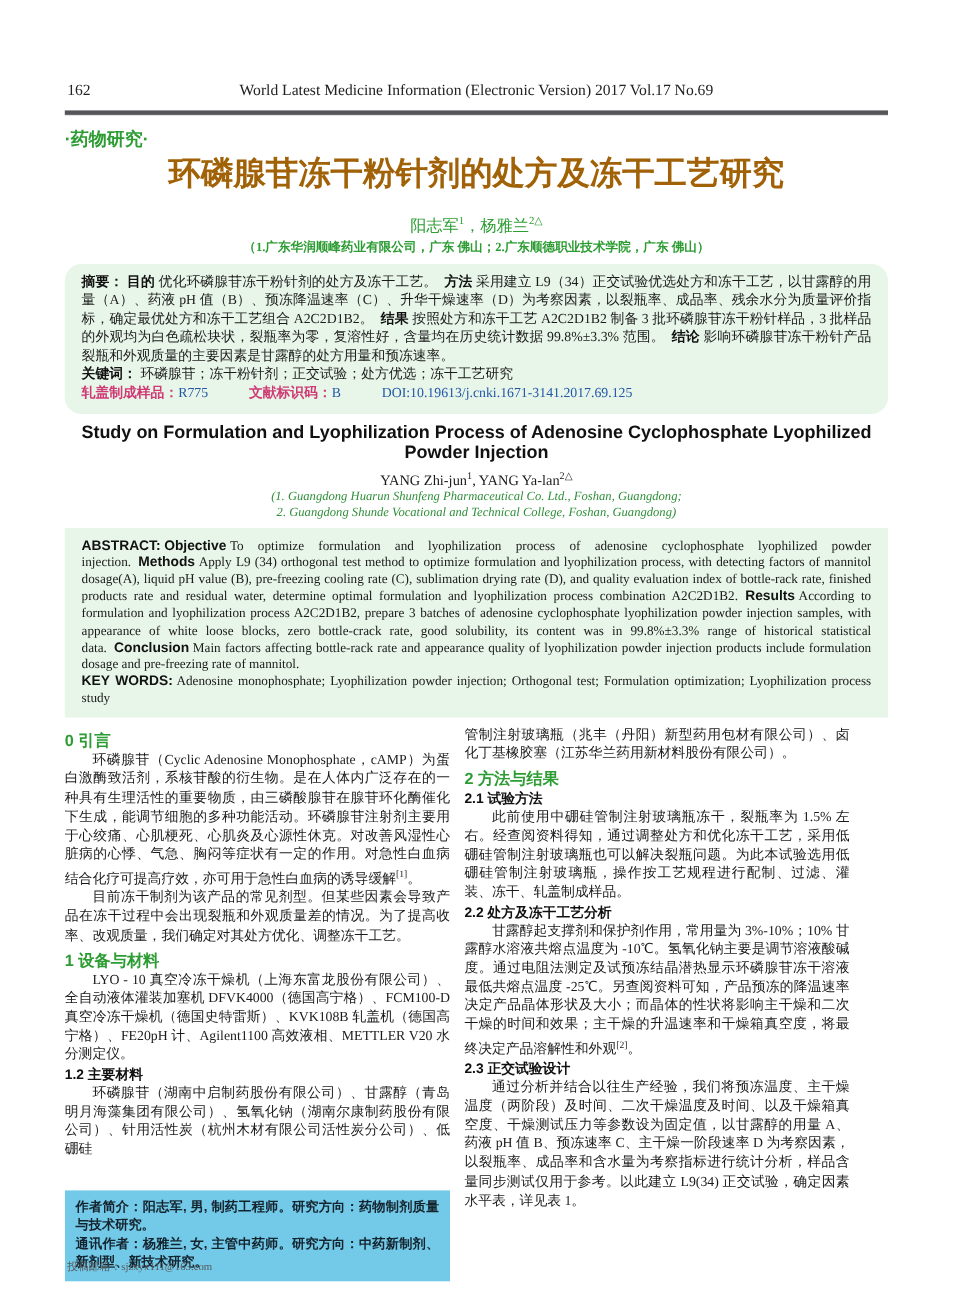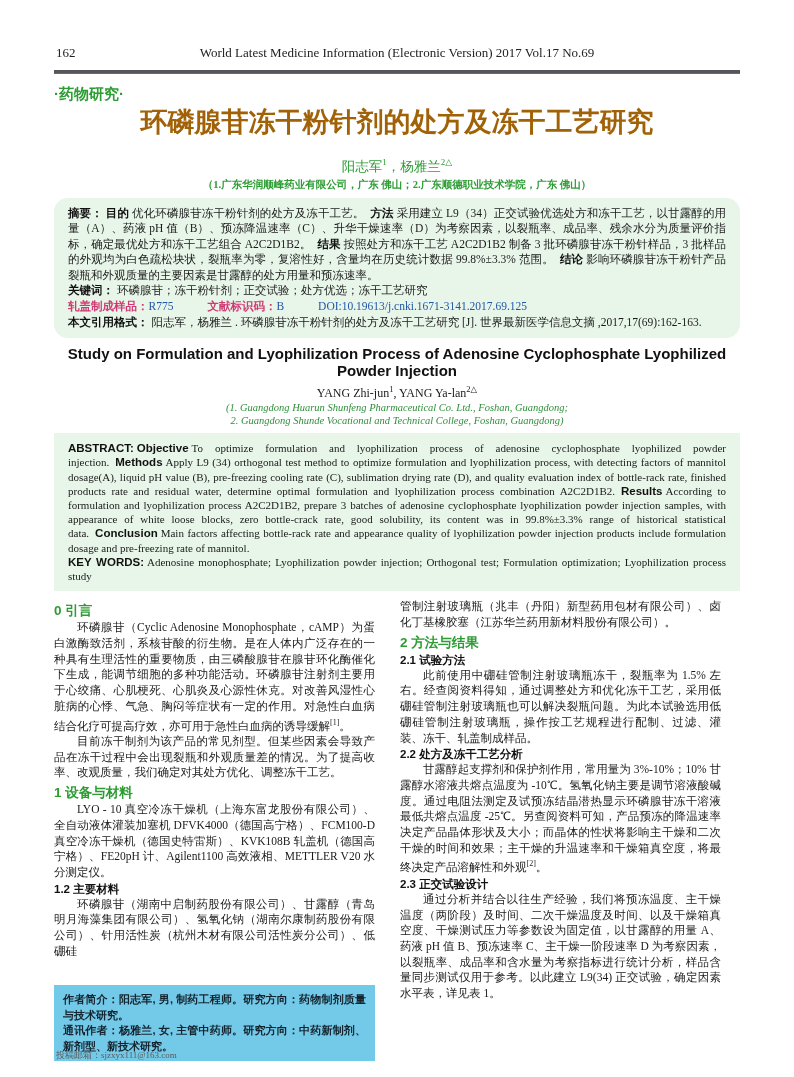--- a/index.html
+++ b/index.html
@@ -2,21 +2,21 @@
 <html><head>
 <meta charset="utf-8">
 <style>
   * { box-sizing: border-box; }
   html, body { margin: 0; padding: 0; background: #ffffff; }
   .page {
     position: relative;
     width: 794px; height: 1077px;
     margin: 0 auto;
     background: #ffffff;
-    padding: 26px 54px 0 54px;
+    padding: 48px 54px 0 54px;
     overflow: hidden;
     font-family: "Liberation Serif", serif;
     color: #1a1a1a;
   }
   
   .hdr { position: relative; height: 17px; font-size: 13px; color: #222; }
   .hdr .pagenum { position: absolute; left: 2px; top: 0; }
   .hdr .journal { display: block; text-align: center; margin-top: 19px; }
   .rule { margin-top: 8px; height: 2px; border-top: 3px solid #56565a; border-bottom: 1px solid #6a6a6e; }
 
@@ -42,21 +42,21 @@
 
   
   .title-en { margin: 7px 0 0 0; text-align: center; font-family: "Liberation Sans", sans-serif; font-size: 15px; line-height: 17px; font-weight: bold; color: #111; }
   .authors-en { text-align: center; font-size: 12px; line-height: 15px; margin-top: 3px; }
   .authors-en sup { font-size: 8.5px; }
   .affil-en { text-align: center; font-size: 10.5px; line-height: 13px; font-style: italic; color: #2f8f3a; }
   .absbox.en { font-size: 11px; line-height: 14.2px; }
   .absbox.en .lbl { font-size: 11.5px; }
 
   
-  .columns { display: flex; gap: 25px; margin-top: 8px; height: 462px; overflow: hidden; }
+  .columns { display: flex; gap: 12px; margin-top: 8px; height: 462px; overflow: hidden; }
   .col { width: 321px; font-size: 11.5px; line-height: 15.7px; text-align: justify; display: flex; flex-direction: column; }
   .col p { margin: 0; }
   p.ind { text-indent: 2em; }
   h3.sec { margin: 3px 0 1px 0; font-family: "Liberation Sans", sans-serif; font-size: 13.5px; line-height: 17px; color: #2c9c33; }
   h4.sub { margin: 1px 0 0 0; font-family: "Liberation Sans", sans-serif; font-size: 11.5px; line-height: 15px; color: #111; }
   sup.ref { font-size: 8px; }
 
   
   .note { margin-top: auto; background: #73c9e8; padding: 7px 9px; font-family: "Liberation Sans", sans-serif; font-weight: bold; font-size: 11px; line-height: 15.5px; color: #14242e; text-align: justify; }
   .note p { margin: 0; }
@@ -77,21 +77,20 @@
 
   <div class="col-label">·药物研究·</div>
   <h1 class="title-cn">环磷腺苷冻干粉针剂的处方及冻干工艺研究</h1>
   <div class="authors-cn"><span>阳志军</span><sup>1</sup><span>，</span><span>杨雅兰</span><sup>2△</sup></div>
   <div class="affil-cn">（1.广东华润顺峰药业有限公司，广东 佛山；2.广东顺德职业技术学院，广东 佛山）</div>
 
   <section class="absbox cn">
     <p><b class="lbl first">摘要：</b><b class="lbl first">目的</b><span>优化环磷腺苷冻干粉针剂的处方及冻干工艺。</span><b class="lbl mid">方法</b><span>采用建立 L9（34）正交试验优选处方和冻干工艺，以甘露醇的用量（A）、药液 pH 值（B）、预冻降温速率（C）、升华干燥速率（D）为考察因素，以裂瓶率、成品率、残余水分为质量评价指标，确定最优处方和冻干工艺组合 A2C2D1B2。</span><b class="lbl mid">结果</b><span>按照处方和冻干工艺 A2C2D1B2 制备 3 批环磷腺苷冻干粉针样品，3 批样品的外观均为白色疏松块状，裂瓶率为零，复溶性好，含量均在历史统计数据 99.8%±3.3% 范围。</span><b class="lbl mid">结论</b><span>影响环磷腺苷冻干粉针产品裂瓶和外观质量的主要因素是甘露醇的处方用量和预冻速率。</span></p>
     <p><b class="lbl first">关键词：</b><span>环磷腺苷；冻干粉针剂；正交试验；处方优选；冻干工艺研究</span></p>
     <p class="meta-line"><span class="grp"><b class="magenta">轧盖制成样品：</b><span class="blue">R775</span></span><span class="grp"><b class="magenta">文献标识码：</b><span class="blue">B</span></span><span class="grp last"><span class="blue">DOI:</span><span class="blue">10.19613/j.cnki.1671-3141.2017.69.125</span></span></p>
-    <p><b class="lbl first">本文引用格式：</b><span>阳志军，杨雅兰 . 环磷腺苷冻干粉针剂的处方及冻干工艺研究 [J]. 世界最新医学信息文摘 ,2017,17(69):162-163.</span></p>
   </section>
 
   <h2 class="title-en">Study on Formulation and Lyophilization Process of Adenosine Cyclophosphate Lyophilized Powder Injection</h2>
   <div class="authors-en"><span>YANG Zhi-jun</span><sup>1</sup><span>, </span><span>YANG Ya-lan</span><sup>2△</sup></div>
   <div class="affil-en">(1. Guangdong Huarun Shunfeng Pharmaceutical Co. Ltd., Foshan, Guangdong;</div>
   <div class="affil-en">2. Guangdong Shunde Vocational and Technical College, Foshan, Guangdong)</div>
 
   <section class="absbox en">
     <p><b class="lbl first">ABSTRACT:</b><b class="lbl first">Objective</b><span>To optimize formulation and lyophilization process of adenosine cyclophosphate lyophilized powder injection.</span><b class="lbl mid">Methods</b><span>Apply L9 (34) orthogonal test method to optimize formulation and lyophilization process, with detecting factors of mannitol dosage(A), liquid pH value (B), pre-freezing cooling rate (C), sublimation drying rate (D), and quality evaluation index of bottle-rack rate, finished products rate and residual water, determine optimal formulation and lyophilization process combination A2C2D1B2.</span><b class="lbl mid">Results</b><span>According to formulation and lyophilization process A2C2D1B2, prepare 3 batches of adenosine cyclophosphate lyophilization powder injection samples, with appearance of white loose blocks, zero bottle-crack rate, good solubility, its content was in 99.8%±3.3% range of historical statistical data.</span><b class="lbl mid">Conclusion</b><span>Main factors affecting bottle-rack rate and appearance quality of lyophilization powder injection products include formulation dosage and pre-freezing rate of mannitol.</span></p>
     <p><b class="lbl first">KEY WORDS:</b><span>Adenosine monophosphate; Lyophilization powder injection; Orthogonal test; Formulation optimization; Lyophilization process study</span></p>

